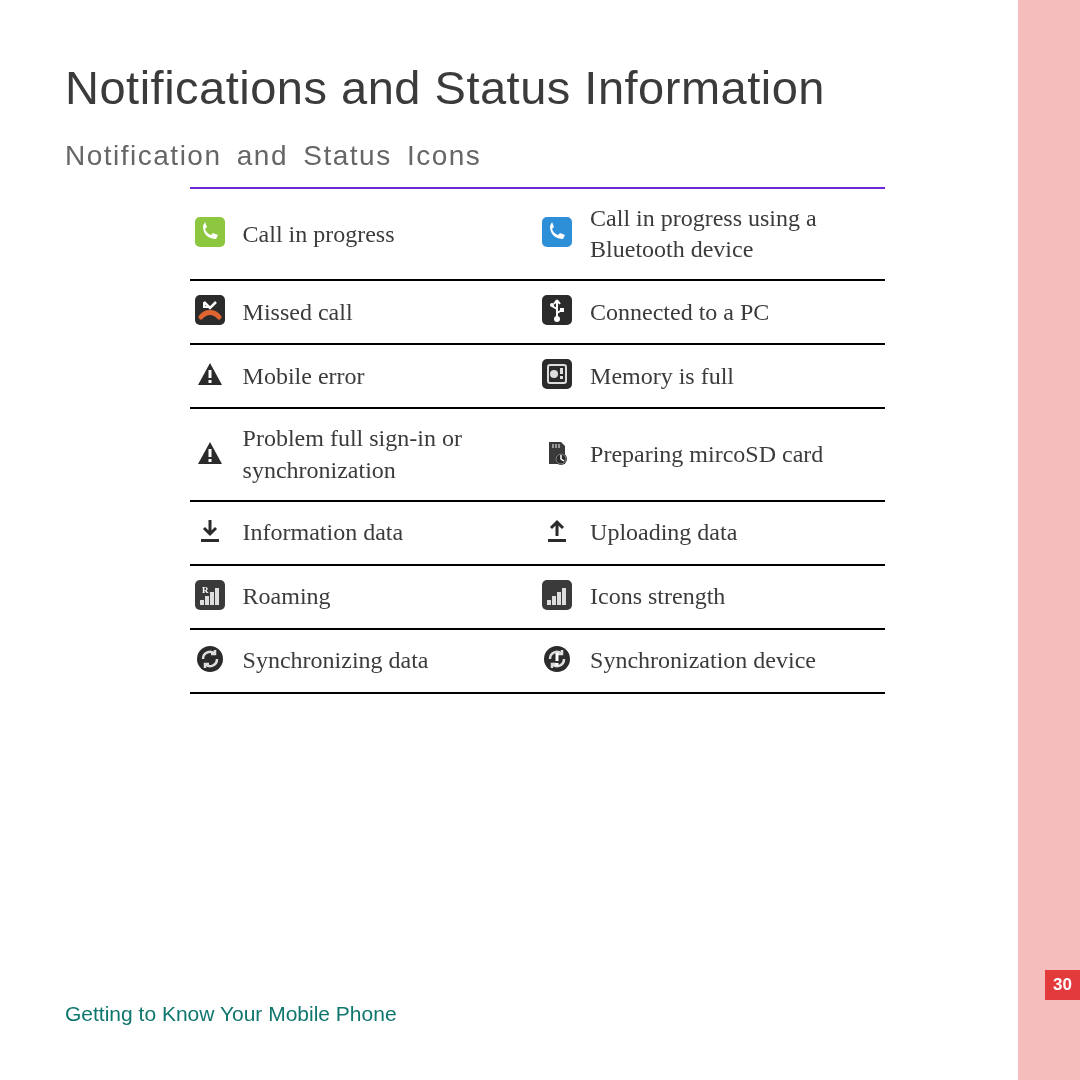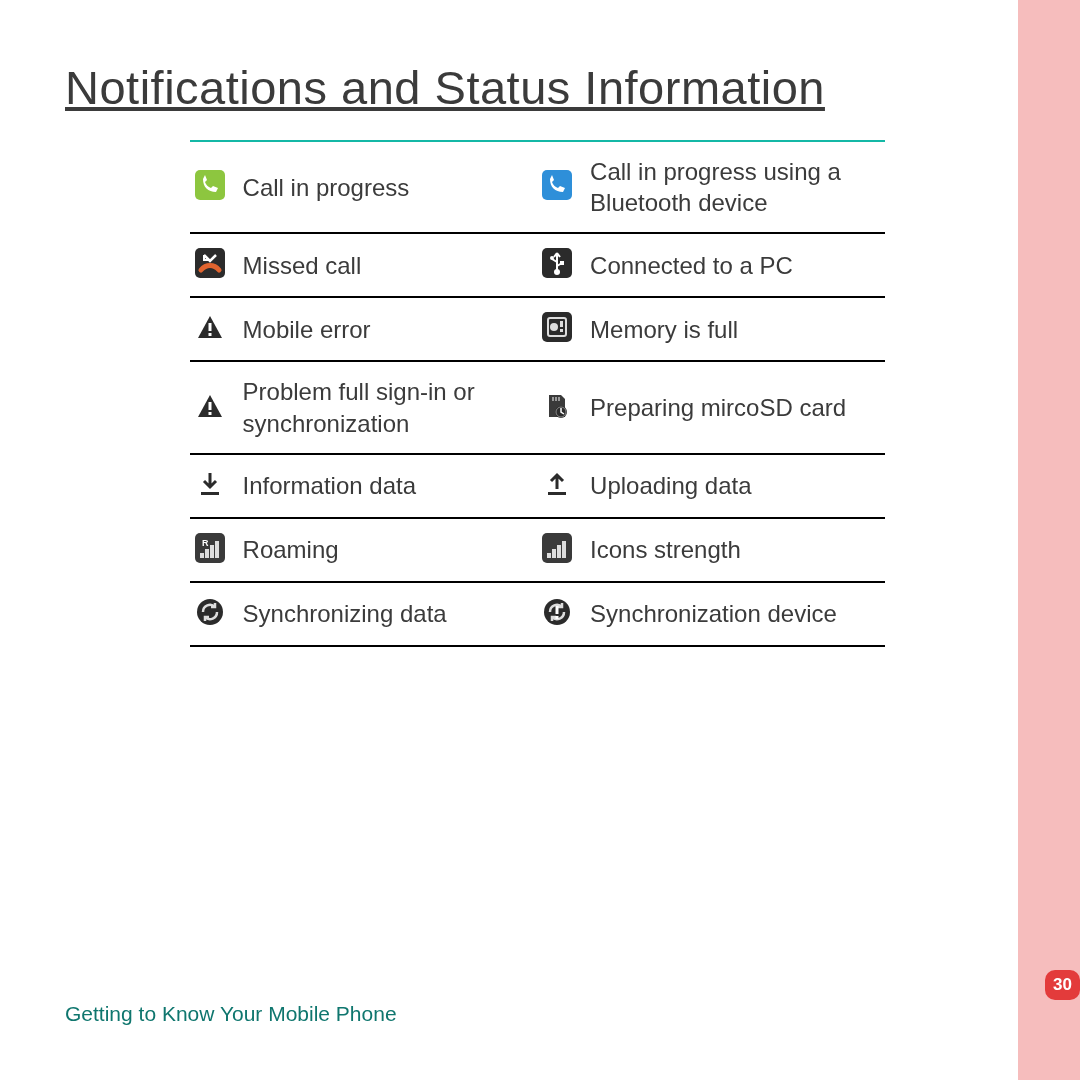--- a/index.html
+++ b/index.html
@@ -1,41 +1,42 @@
 <!DOCTYPE html>
 <html><head>
 <meta charset="utf-8">
 <style>
   * { box-sizing: border-box; margin: 0; padding: 0; }
   html, body { width: 1080px; height: 1080px; font-family: Arial, Helvetica, sans-serif; background: #fff; }
   .page { position: relative; width: 1080px; height: 1080px; }
   .sidebar { position: absolute; top: 0; right: 0; width: 62px; height: 1080px; background: #f6bdbd; }
-  .pagenum { position: absolute; right: 0; bottom: 80px; width: 35px; height: 30px; background: #e33b3b; color: #fff; font-size: 17px; font-weight: bold; display: flex; align-items: center; justify-content: center; border-radius: 10px; }
+  .pagenum { position: absolute; right: 0; bottom: 80px; width: 35px; height: 30px; background: #e33b3b; color: #fff; font-size: 17px; font-weight: bold; display: flex; align-items: center; justify-content: center; }
   .content { position: absolute; top: 60px; left: 65px; right: 100px; }
-  .h1 { font-size: 47px; font-weight: 400; color: #3b3b3b; letter-spacing: 0.5px; margin-bottom: 25px; text-decoration: underline; }
+  .h1 { font-size: 47px; font-weight: 400; color: #3b3b3b; letter-spacing: 0.5px; margin-bottom: 25px; }
   .h2 { font-size: 28px; font-weight: 400; color: #666; letter-spacing: 1.5px; margin-bottom: 15px; word-spacing: 6px;}
   .icon-table { width: 695px; margin-left: 125px; border-collapse: collapse; }
-  .icon-table tr { border-top: 2px solid #14b8a6; border-bottom: 2px solid #000; }
+  .icon-table tr { border-top: 2px solid #6d28d9; border-bottom: 2px solid #000; font-family: Liberation Serif, serif; }
   .icon-table td { padding: 14px 5px; vertical-align: middle; }
   .icon-table td.ic { width: 46px; }
   .icon-table td.lbl { width: 290px; font-size: 24px; color: #3b3b3b; line-height: 1.3; }
   .footer { position: absolute; bottom: 54px; left: 65px; font-size: 21px; color: #0f766e; }
   .icon { width: 30px; height: 30px; display: inline-flex; align-items: center; justify-content: center; border-radius: 5px; }
   svg { display:block; }
 </style>
 </head>
 <body>
 
 <div class="page">
   <div class="sidebar">
     <div class="pagenum">30</div>
   </div>
 
   <div class="content">
     <div class="h1">Notifications and Status Information</div>
+    <div class="h2">Notification and Status Icons</div>
 
     <table class="icon-table">
 
       <tbody>
           <tr>
         <td class="ic">
           <span class="icon">
             <svg width="30" height="30">
                   <rect width="30" height="30" rx="5" fill="#8dc63f"></rect>
                   <path d="M8 9 c0 8 5 13 13 13 l2-4 -5-2 -2 2 c-3-1-5-3-6-6 l2-2 -2-5 z" fill="#fff"></path>

